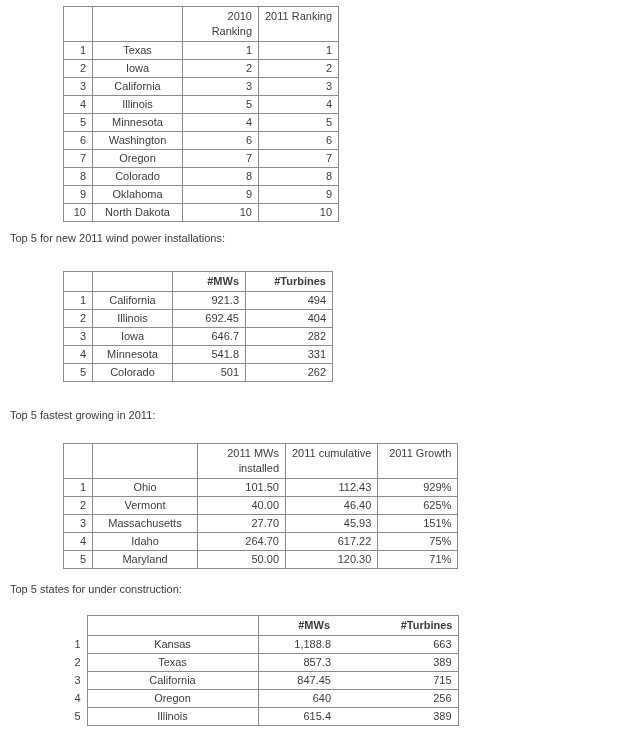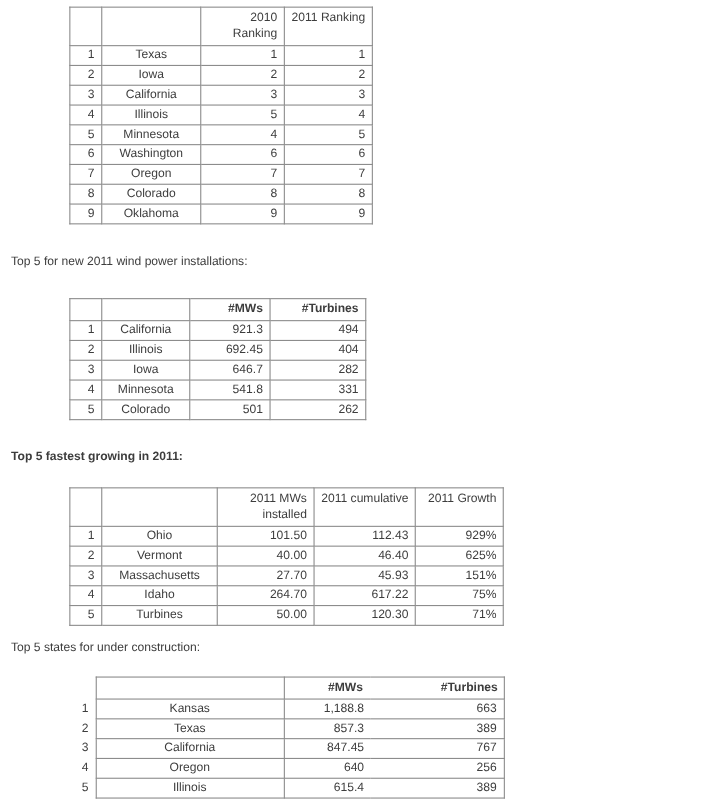--- a/index.html
+++ b/index.html
@@ -16,21 +16,21 @@
 
   .section-title {
     position: absolute;
     left: 10px;
     font-size: 11px;
     line-height: 13px;
     color: #3d3d3d;
     white-space: nowrap;
   }
   #title-new-installs  { top: 232px; text-align: center; }
-  #title-fastest       { top: 409px; font-weight: bold; }
+  #title-fastest       { top: 409px; }
   #title-construction  { top: 583px; text-align: right; }
 
   table.doc-table {
     position: absolute;
     border-collapse: collapse;
     table-layout: fixed;
     font-size: 11px;
     color: #3d3d3d;
   }
   .doc-table th, .doc-table td {
@@ -140,20 +140,26 @@
         <td class="c-rank">8</td>
         <td class="c-state">Colorado</td>
         <td class="c-num">8</td>
         <td class="c-num">8</td>
       </tr>
       <tr>
         <td class="c-rank">9</td>
         <td class="c-state">Oklahoma</td>
         <td class="c-num">9</td>
         <td class="c-num">9</td>
+      </tr>
+      <tr>
+        <td class="c-rank">10</td>
+        <td class="c-state">North Dakota</td>
+        <td class="c-num">10</td>
+        <td class="c-num">10</td>
       </tr>
     </tbody>
 </table>
 
 <div class="section-title" id="title-new-installs">Top 5 for new 2011 wind power installations:</div>
 
 <table class="doc-table" id="table-new-installs">
   <colgroup>
     <col style="width:29px">
       <col style="width:80px">
@@ -245,21 +251,21 @@
       </tr>
       <tr>
         <td class="c-rank">4</td>
         <td class="c-state">Idaho</td>
         <td class="c-num">264.70</td>
         <td class="c-num">617.22</td>
         <td class="c-num">75%</td>
       </tr>
       <tr>
         <td class="c-rank">5</td>
-        <td class="c-state">Turbines</td>
+        <td class="c-state">Maryland</td>
         <td class="c-num">50.00</td>
         <td class="c-num">120.30</td>
         <td class="c-num">71%</td>
       </tr>
     </tbody>
 </table>
 
 <div class="section-title" id="title-construction">Top 5 states for under construction:</div>
 
 <table class="doc-table" id="table-construction">
@@ -287,21 +293,21 @@
       <tr>
         <td class="c-rank-out">2</td>
         <td class="c-state">Texas</td>
         <td class="c-mws4">857.3</td>
         <td class="c-turb4">389</td>
       </tr>
       <tr>
         <td class="c-rank-out">3</td>
         <td class="c-state">California</td>
         <td class="c-mws4">847.45</td>
-        <td class="c-turb4">767</td>
+        <td class="c-turb4">715</td>
       </tr>
       <tr>
         <td class="c-rank-out">4</td>
         <td class="c-state">Oregon</td>
         <td class="c-mws4">640</td>
         <td class="c-turb4">256</td>
       </tr>
       <tr>
         <td class="c-rank-out">5</td>
         <td class="c-state">Illinois</td>

